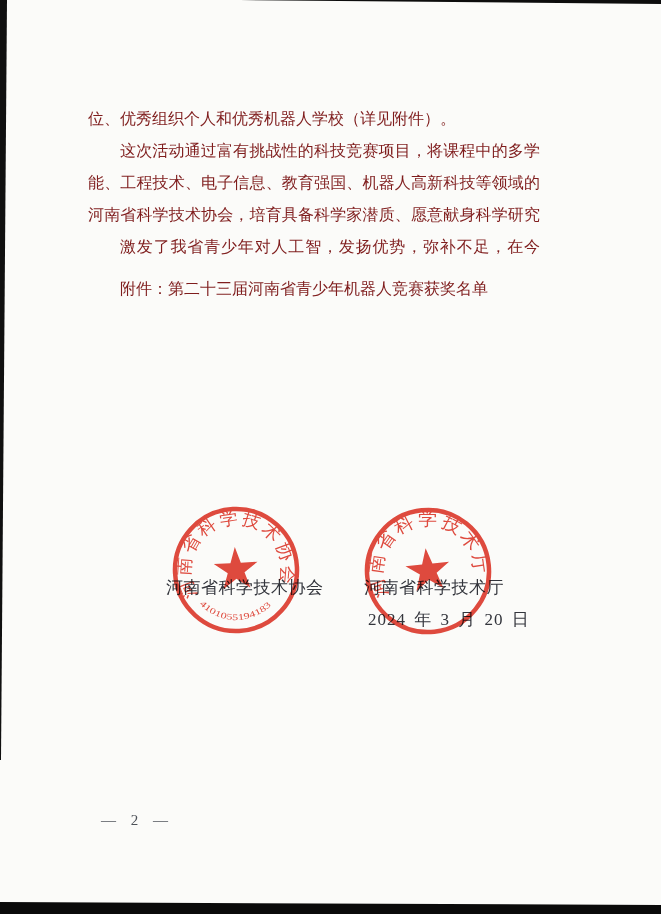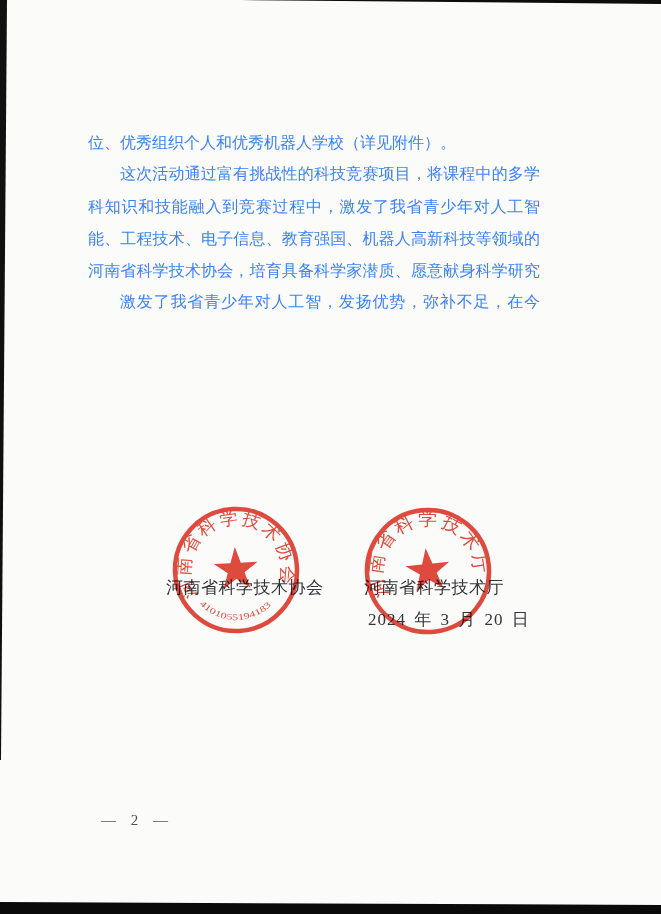--- a/index.html
+++ b/index.html
@@ -5,25 +5,25 @@
   html,body{margin:0;padding:0;}
   body{
     width:661px;height:914px;position:relative;overflow:hidden;
     background:#fbfbf9;
     font-family:"Liberation Serif","DejaVu Serif",serif;
   }
   .page{position:absolute;inset:0;}
   
   .body-text{
     position:absolute;left:88px;top:103px;width:452px;
-    font-size:16px;line-height:32px;color:#3b82f6;margin-top:24px;
+    font-size:16px;line-height:32px;color:#7f1d1d;
   }
   .bline{height:32px;white-space:nowrap;}
   .bline.just{white-space:normal;text-align:justify;text-align-last:justify;}
-  .bline.ind{text-indent:2em;font-family:Liberation Mono, monospace;}
+  .bline.ind{text-indent:2em;}
   .bline.attach{margin-top:10px;}
   
   .sig{position:absolute;font-size:17px;color:#33353c;white-space:nowrap;}
   .sig1{left:166px;top:576px;letter-spacing:0.5px;}
   .sig2{left:364px;top:576px;letter-spacing:0.5px;}
   .sigdate{left:368px;top:608px;letter-spacing:1px;word-spacing:3px;}
   
   .seal{position:absolute;width:140px;height:140px;mix-blend-mode:multiply;opacity:.9;}
   .seal1{left:166px;top:500px;transform:rotate(-3deg);}
   .seal2{left:358px;top:501px;transform:rotate(-6deg);}
@@ -40,24 +40,24 @@
     clip-path:polygon(0 2px,100% 5px,100% 100%,0 100%);}
 </style>
 </head>
 <body>
 
 <div class="page">
 
   <div class="body-text">
     <div class="bline">位、优秀组织个人和优秀机器人学校（详见附件）。</div>
     <div class="bline ind just">这次活动通过富有挑战性的科技竞赛项目，将课程中的多学</div>
-    <div class="bline just">科知识和技能融入到竞赛过程中，激发了我省青少年对人工智</div>
     <div class="bline just">能、工程技术、电子信息、教育强国、机器人高新科技等领域的</div>
     <div class="bline just">河南省科学技术协会，培育具备科学家潜质、愿意献身科学研究</div>
     <div class="bline ind just">激发了我省青少年对人工智，发扬优势，弥补不足，在今</div>
+    <div class="bline ind attach">附件：第二十三届河南省青少年机器人竞赛获奖名单</div>
   </div>
 
   <div class="sig sig1">河南省科学技术协会</div>
   <div class="sig sig2">河南省科学技术厅</div>
   <div class="sig sigdate">2024 年 3 月 20 日</div>
 
   <svg class="seal seal1" viewBox="-70 -70 140 140">
     <circle r="61" cx="0" cy="0" fill="none" stroke-width="4.5" stroke="#df372a"></circle>
     <path id="arcTop1" d="M -39.8 23 A 46 46 0 1 1 39.8 23" fill="none"></path>
     <path id="arcBot1" d="M -38.3 32.1 A 50 50 0 0 0 38.3 32.1" fill="none"></path>

